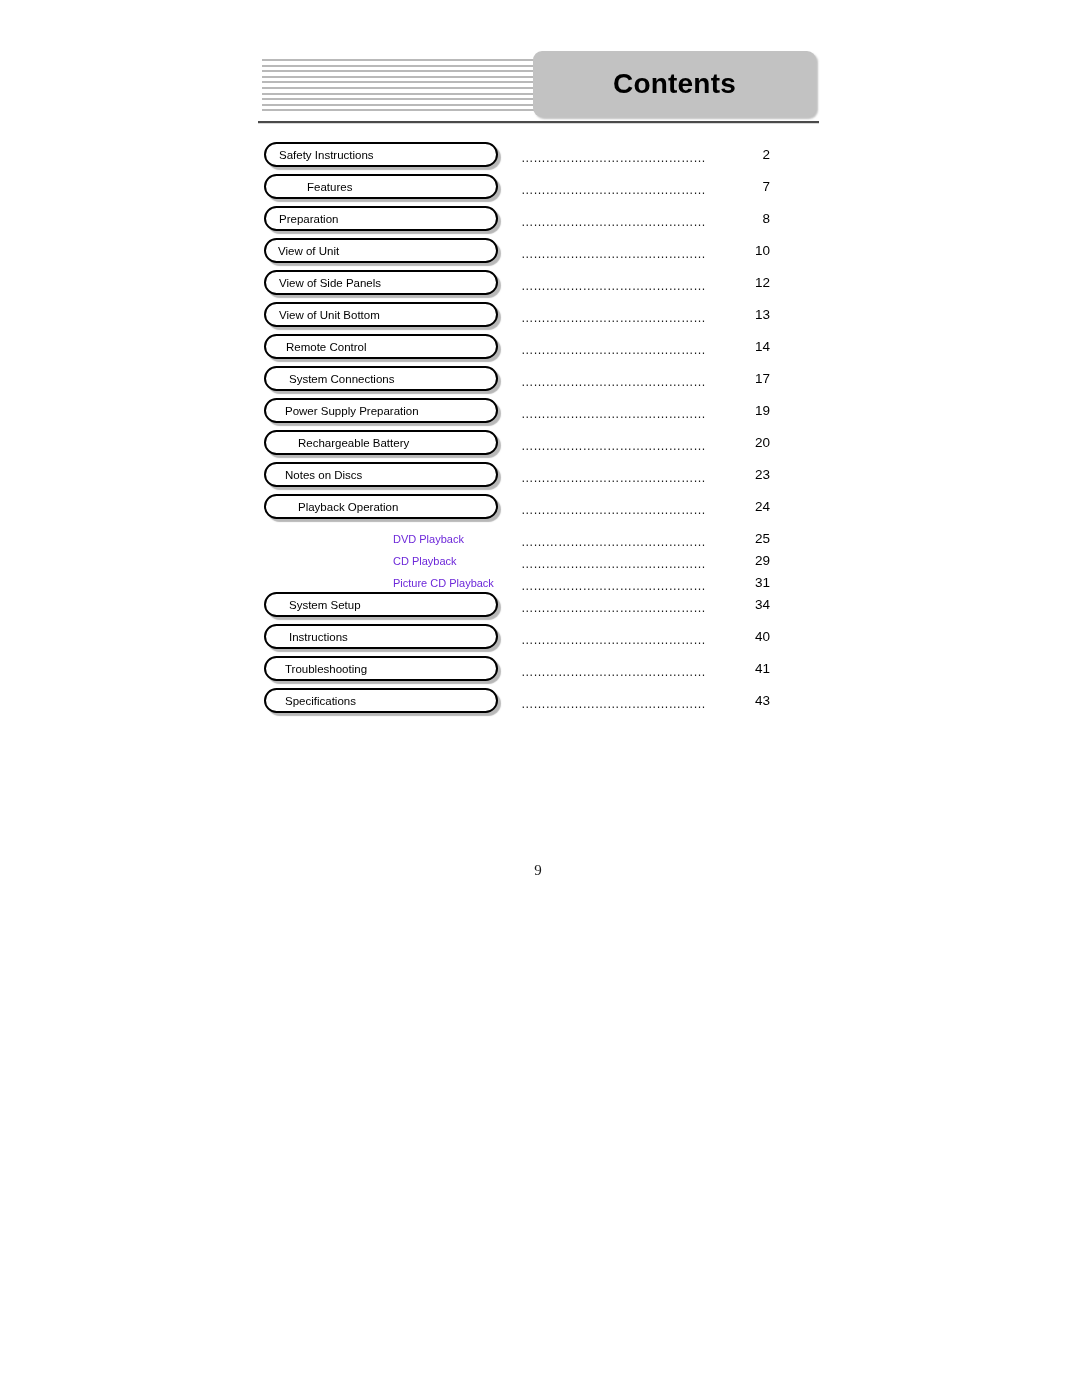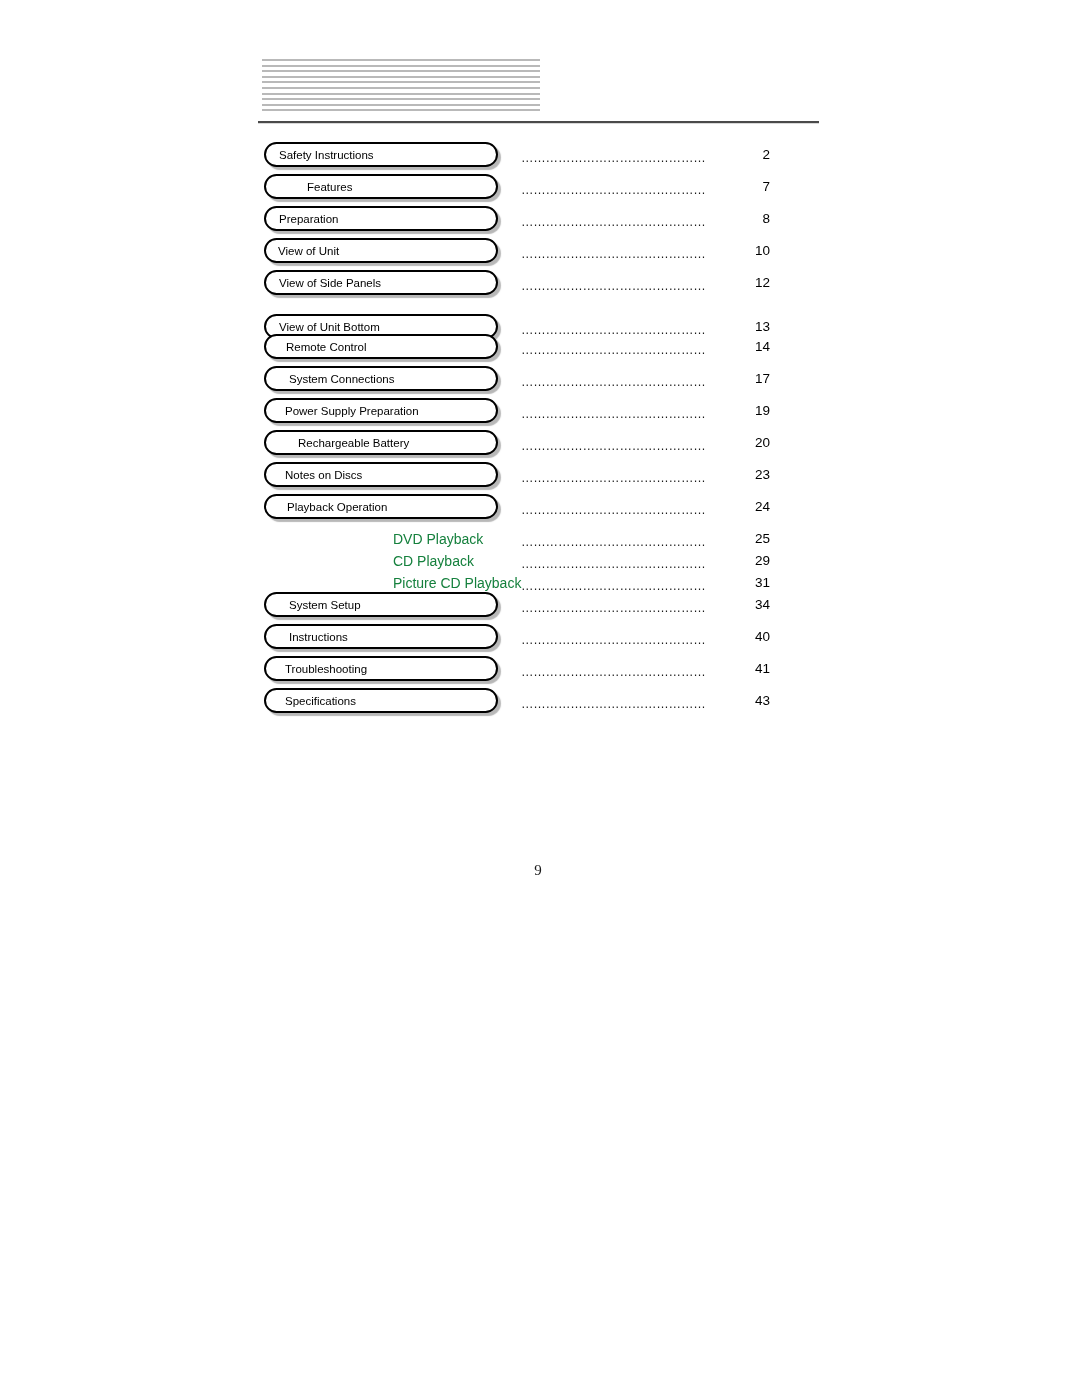--- a/index.html
+++ b/index.html
@@ -104,24 +104,24 @@
     font-size: 11.5px;
     line-height: 13px;
     white-space: nowrap;
     color: #000000;
   }
   .sub-label {
     position: absolute;
     left: 135px;
     top: 50%;
     transform: translateY(-50%);
-    font-size: 14px;
+    font-size: 11px;
     line-height: 16px;
     white-space: nowrap;
-    color: #15803d;
+    color: #6d28d9;
   }
   .leader {
     position: absolute;
     left: 263px;
     top: 11px;
     width: 250px;
     height: 15px;
     overflow: hidden;
     white-space: nowrap;
     font-size: 12.5px;
@@ -162,20 +162,23 @@
       <div class="stripe" style="top: 5.6px; background: rgb(185, 185, 185);"></div>
       <div class="stripe" style="top: 11.2px; background: rgb(185, 185, 185);"></div>
       <div class="stripe" style="top: 16.8px; background: rgb(185, 185, 185);"></div>
       <div class="stripe" style="top: 22.4px; background: rgb(185, 185, 185);"></div>
       <div class="stripe" style="top: 28px; background: rgb(185, 185, 185);"></div>
       <div class="stripe" style="top: 33.6px; background: rgb(185, 185, 185);"></div>
       <div class="stripe" style="top: 39.2px; background: rgb(185, 185, 185);"></div>
       <div class="stripe" style="top: 44.8px; background: rgb(185, 185, 185);"></div>
       <div class="stripe" style="top: 50.4px; background: rgb(185, 185, 185);"></div>
     </div>
+  <div id="title-plate">
+    <div id="title-text">Contents</div>
+  </div>
 </div>
 <div id="header-rule"></div>
 
 <div id="toc">
     <div class="row" style="top: 0px;">
       <div class="pill"></div>
       <div class="pill-label" style="left: 21px;">Safety Instructions</div>
       <div class="leader">…………………………………………………</div>
       <div class="page-num">2</div>
     </div>
@@ -196,21 +199,21 @@
       <div class="pill-label" style="left: 20px;">View of Unit</div>
       <div class="leader">…………………………………………………</div>
       <div class="page-num">10</div>
     </div>
     <div class="row" style="top: 128px;">
       <div class="pill"></div>
       <div class="pill-label" style="left: 21px;">View of Side Panels</div>
       <div class="leader">…………………………………………………</div>
       <div class="page-num">12</div>
     </div>
-    <div class="row" style="top: 172px; text-decoration: underline;">
+    <div class="row" style="top: 160px; text-decoration: underline;">
       <div class="pill"></div>
       <div class="pill-label" style="left: 21px;">View of Unit Bottom</div>
       <div class="leader">…………………………………………………</div>
       <div class="page-num">13</div>
     </div>
     <div class="row" style="top: 192px;">
       <div class="pill"></div>
       <div class="pill-label" style="left: 28px;">Remote Control</div>
       <div class="leader">…………………………………………………</div>
       <div class="page-num">14</div>
@@ -234,21 +237,21 @@
       <div class="page-num">20</div>
     </div>
     <div class="row" style="top: 320px;">
       <div class="pill"></div>
       <div class="pill-label" style="left: 27px;">Notes on Discs</div>
       <div class="leader">…………………………………………………</div>
       <div class="page-num">23</div>
     </div>
     <div class="row" style="top: 352px;">
       <div class="pill"></div>
-      <div class="pill-label" style="left: 29px;">Playback Operation</div>
+      <div class="pill-label" style="left: 40px;">Playback Operation</div>
       <div class="leader">…………………………………………………</div>
       <div class="page-num">24</div>
     </div>
     <div class="row" style="top: 384px;">
       <div class="sub-label">DVD Playback</div>
       <div class="leader">…………………………………………………</div>
       <div class="page-num">25</div>
     </div>
     <div class="row" style="top: 406px;">
       <div class="sub-label">CD Playback</div>

